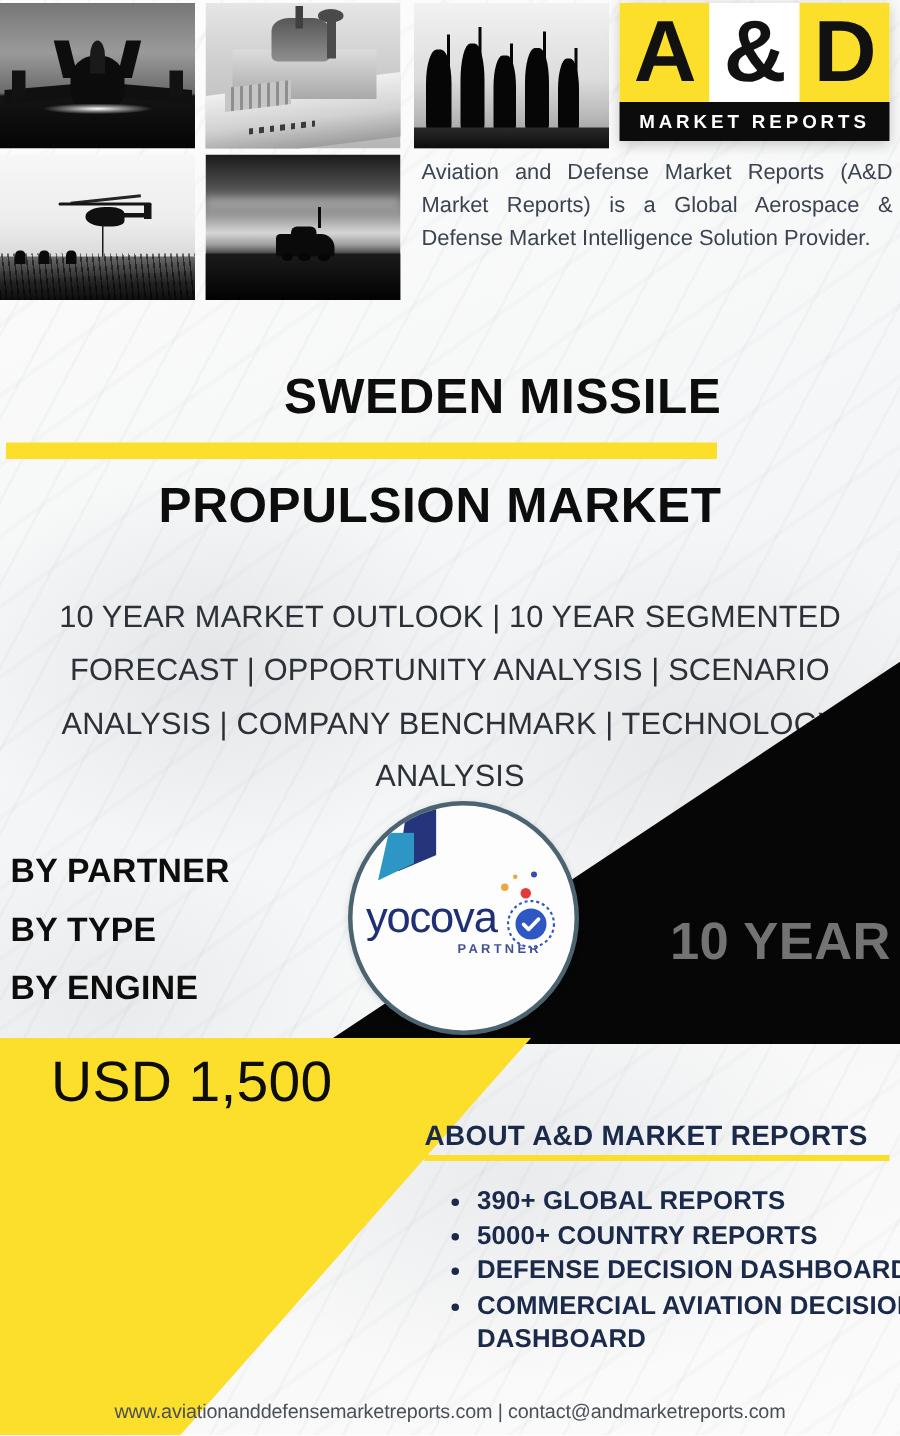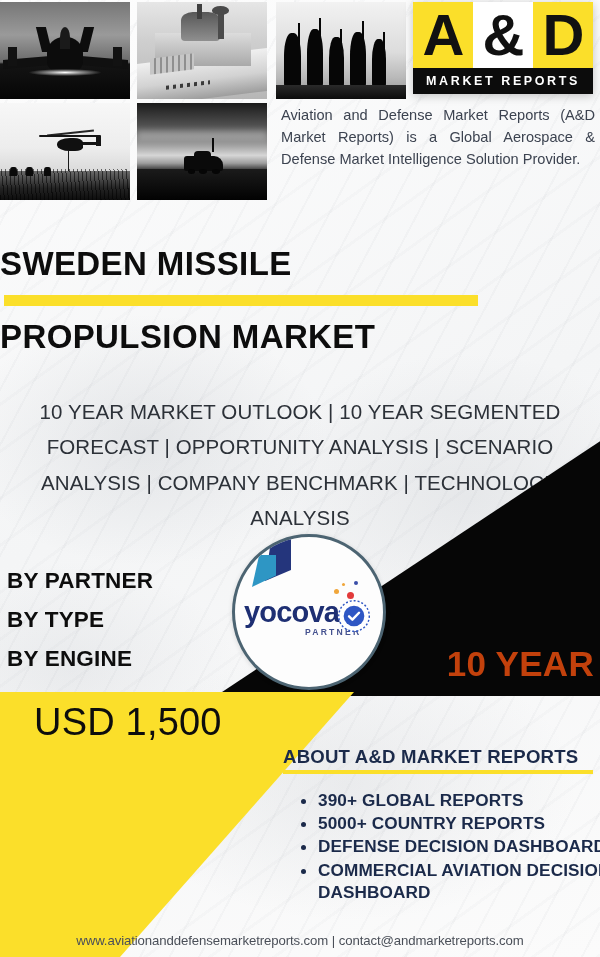--- a/index.html
+++ b/index.html
@@ -180,21 +180,21 @@
     line-height: 1.52;
     color: #3c4350;
     text-align: justify;
   }
 
   
   .headline-wrap {
     position: absolute;
     left: 0; top: 245px;
     width: 481px;
-    text-align: left;
+    text-align: right;
   }
   .headline {
     font-size: 33px;
     font-weight: 800;
     letter-spacing: 0.4px;
     color: #0d0d0d;
     line-height: 1.18;
   }
   .headline-rule {
     width: 474px;
@@ -220,26 +220,25 @@
     width: 600px; height: 260px;
     background: #060606;
     clip-path: polygon(100% 2%, 100% 100%, 36% 100%);
     -webkit-clip-path: polygon(100% 2%, 100% 100%, 36% 100%);
   }
   .forecast {
     position: absolute;
     right: 6px; top: 608px;
     width: 290px;
     text-align: right;
-    color: #c2410c;
+    color: #737373;
     font-weight: 800;
     font-size: 35px;
     line-height: 1.12;
     letter-spacing: 0.3px;
-    margin-top: 36px;
   }
 
   
   .yellow-wedge {
     position: absolute;
     left: 0; top: 692px;
     width: 600px; height: 265px;
     background: #FBDF2A;
     clip-path: polygon(0% 0%, 59% 0%, 20% 100%, 0% 100%);
     -webkit-clip-path: polygon(0% 0%, 59% 0%, 20% 100%, 0% 100%);
@@ -286,21 +285,21 @@
     position: absolute; left: 17px; top: 18px;
     width: 24px; height: 32px;
     background: #2e96c4;
     clip-path: polygon(30% 0%, 100% 0%, 100% 64%, 0% 100%);
     -webkit-clip-path: polygon(30% 0%, 100% 0%, 100% 64%, 0% 100%);
   }
   .badge-brand {
     position: absolute; left: 9px; top: 61px;
     width: 100px;
     font-size: 29px;
-    font-weight: 700;
+    font-weight: 400;
     color: #1e2f73;
     letter-spacing: -0.8px;
     line-height: 1;
   }
   .badge-sub {
     position: absolute; left: 49px; top: 90px;
     font-size: 8.6px;
     font-weight: 600;
     color: #44518f;
     letter-spacing: 2.2px;

